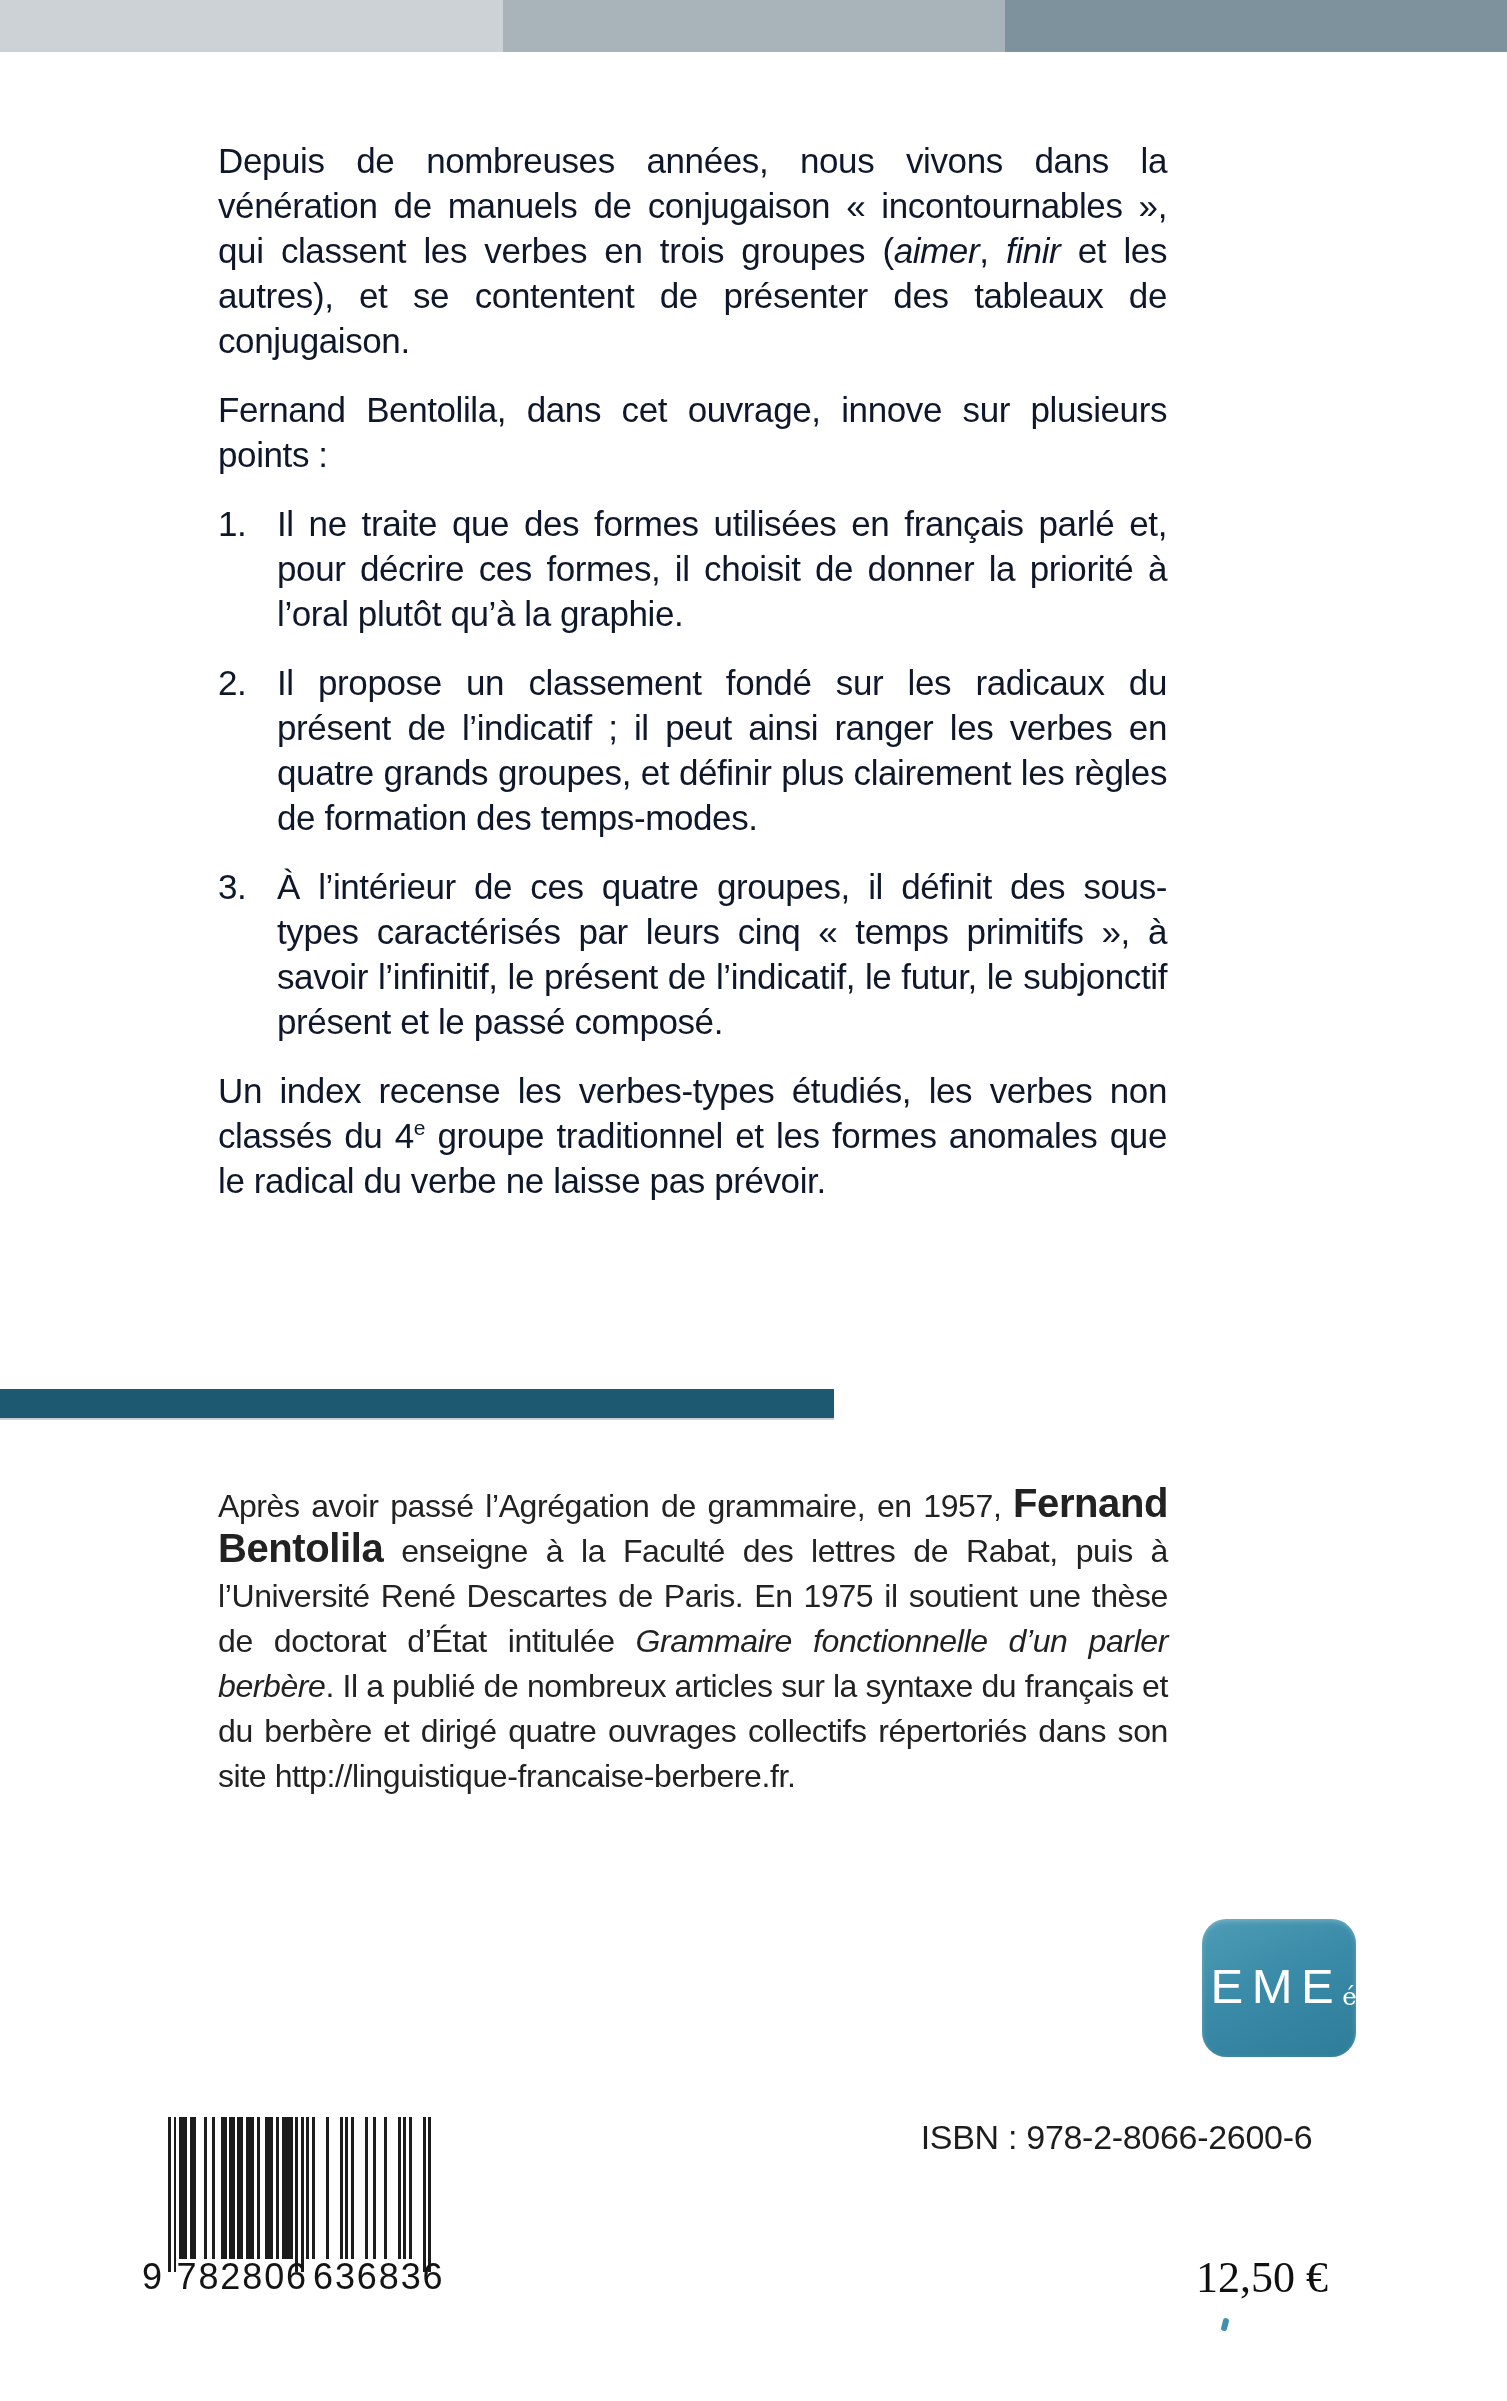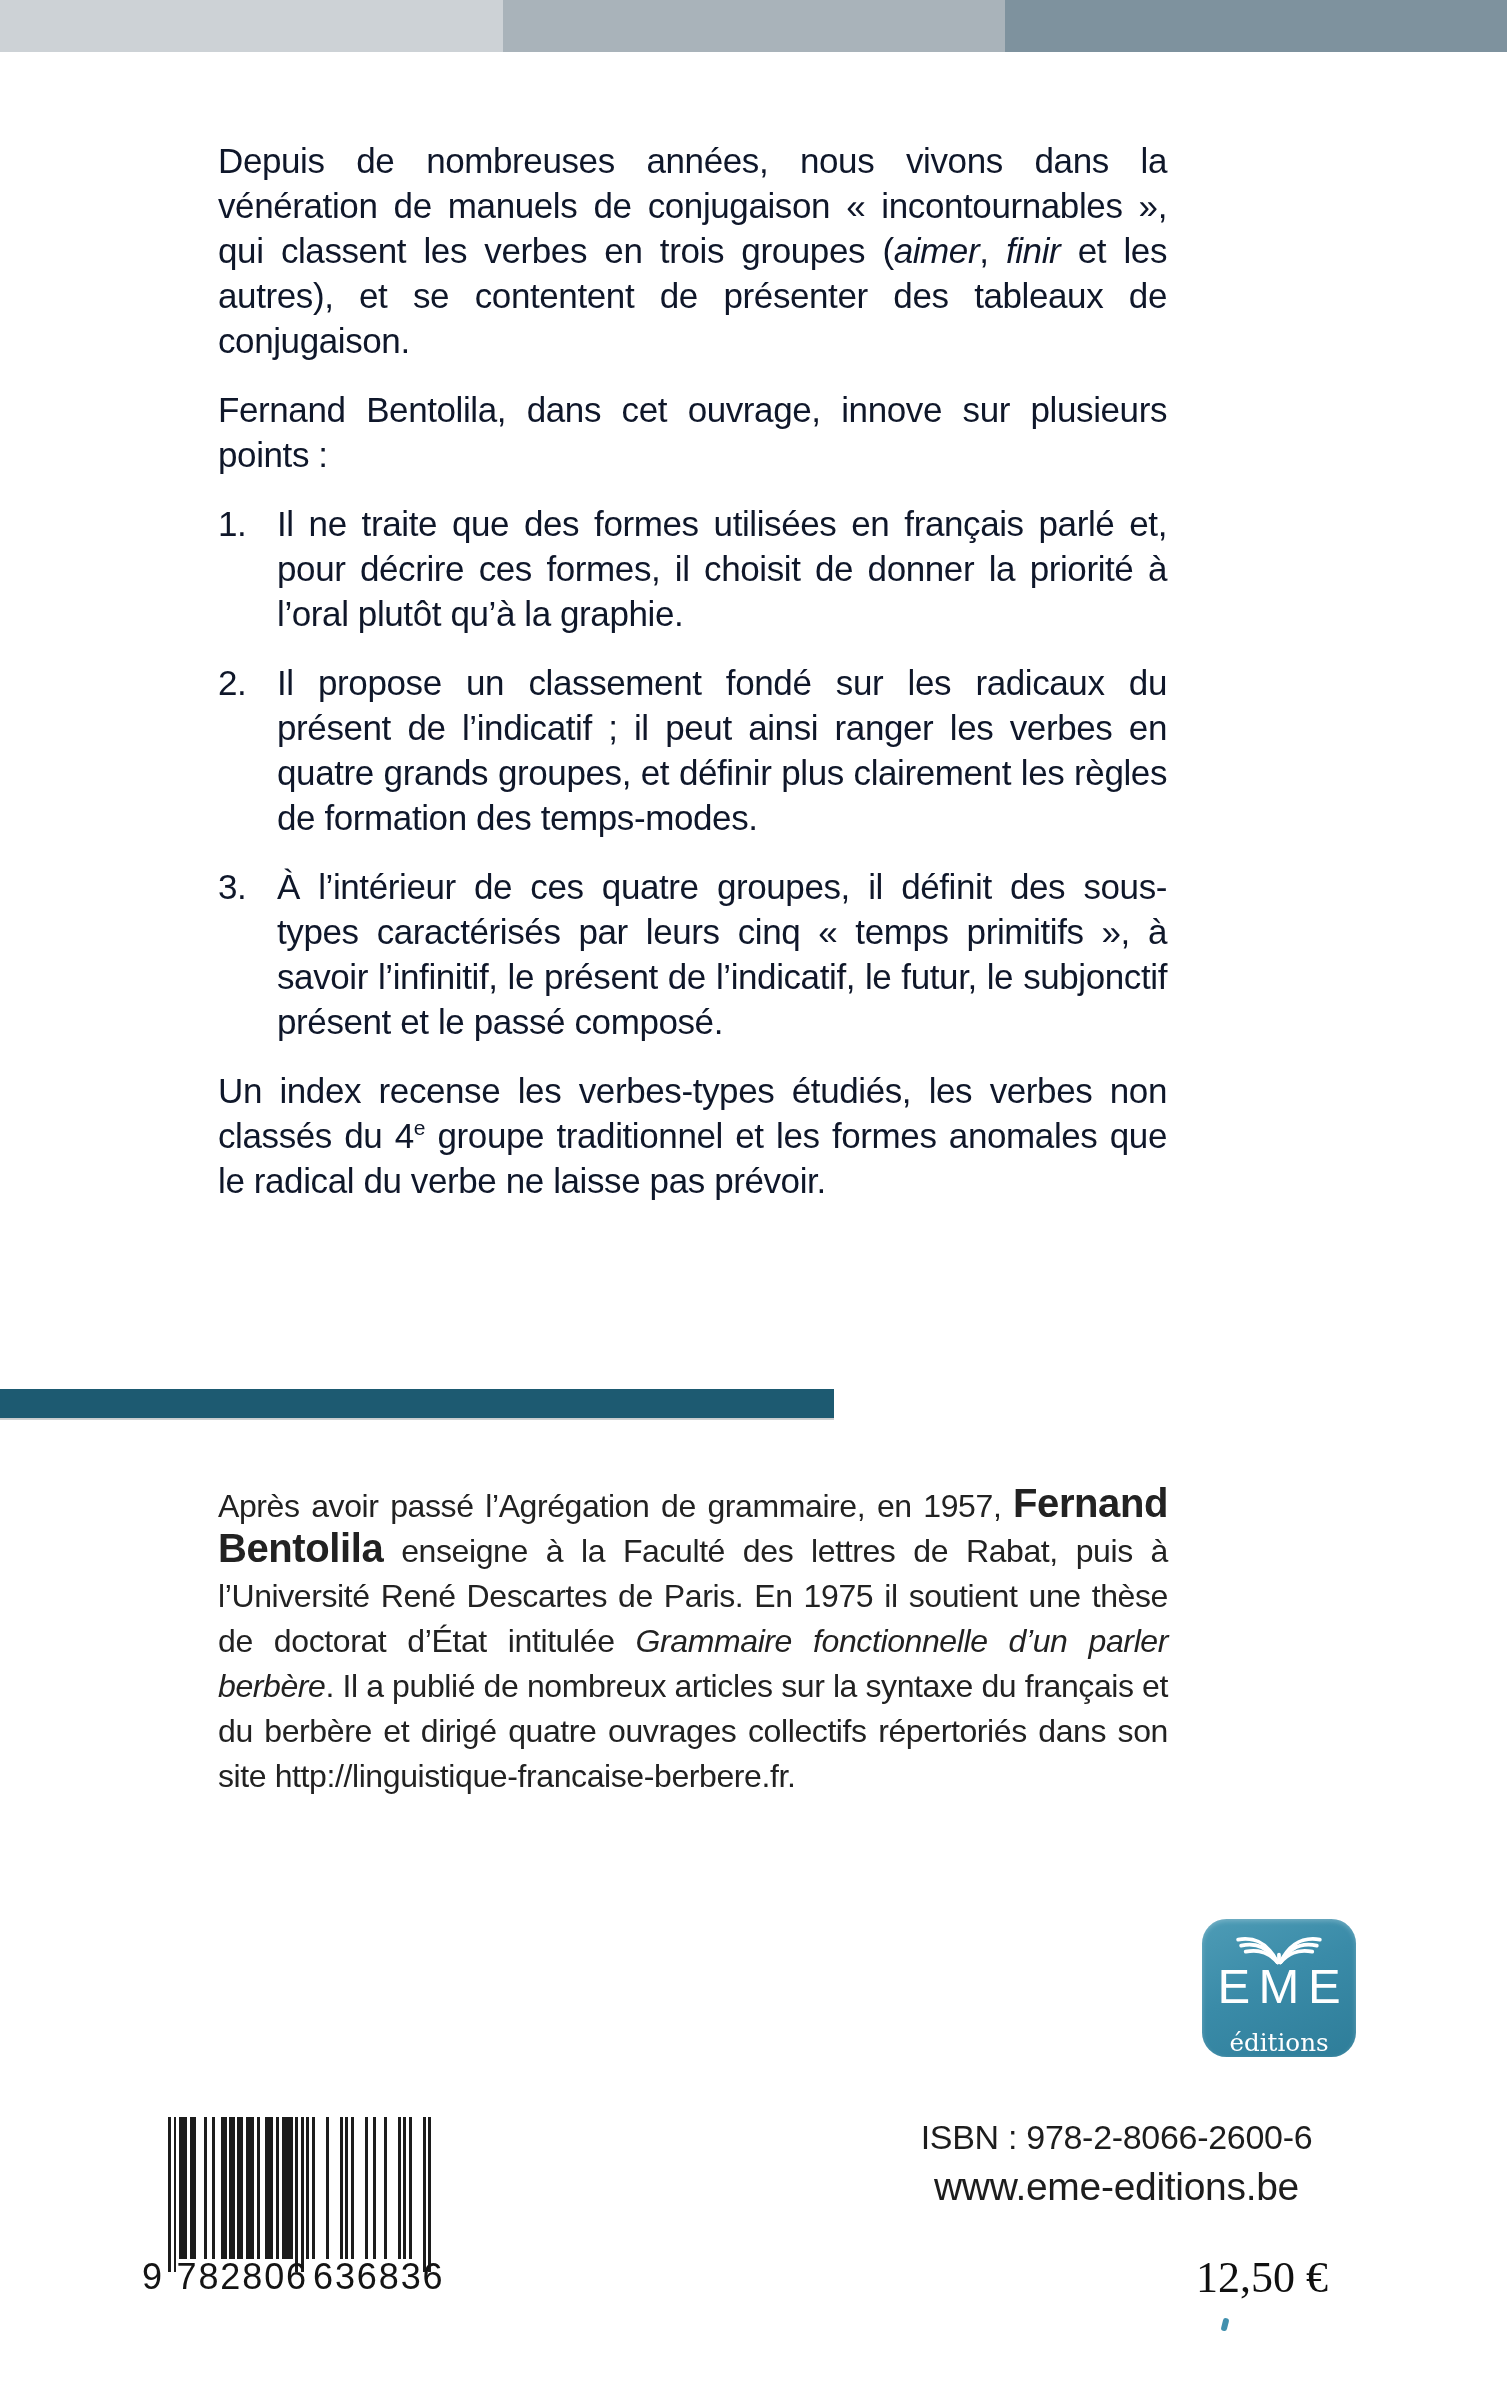--- a/index.html
+++ b/index.html
@@ -25,21 +25,21 @@
   
   #bio{
     position:absolute;left:218px;top:1484px;width:950px;
     font-size:32px;line-height:45px;letter-spacing:-0.4px;color:#222;text-align:justify;
   }
   .bio-name{font-weight:bold;font-size:40px;line-height:38px;}
   
   #logo{
     position:absolute;left:1202px;top:1919px;width:154px;height:138px;border-radius:24.6px;
     background:linear-gradient(155deg,#4e9cb6 0%,#3a8ba8 45%,#2e7d99 100%);
-    display:flex;flex-direction:column;align-items:center;box-shadow:inset 0 1.9px 5.7px rgba(255,255,255,.25);
+    display:flex;flex-direction:row;align-items:center;box-shadow:inset 0 1.9px 5.7px rgba(255,255,255,.25);
   }
   #logo svg{margin-top:9.5px;}
   .logo-eme{color:#fff;font-size:49px;line-height:1;letter-spacing:8.5px;margin-top:-2.8px;padding-left:8.5px;}
   .logo-editions{color:#fff;font-family:"DejaVu Serif",serif;font-size:24.6px;margin-top:17px;}
   
   #isbn-block{position:absolute;left:918px;top:2118px;width:397px;text-align:center;color:#1d1d1d;}
   .isbn-line{font-size:34px;letter-spacing:-0.3px;}
   .website-line{font-size:39px;margin-top:7.6px;letter-spacing:-0.3px;}
   
   #price{
@@ -97,21 +97,20 @@
     <path d="M62 44 C 73 26, 88 17, 110 22"></path>
     <path d="M62 44 C 72 33, 84 26, 104 30"></path>
     <path d="M60 44 L60 34"></path>
   </svg>
   <div class="logo-eme">EME</div>
   <div class="logo-editions">éditions</div>
 </div>
 
 <div id="isbn-block">
   <div class="isbn-line">ISBN : 978-2-8066-2600-6</div>
-  <div class="website-line">www.eme-editions.be</div>
 </div>
 
 <div id="price">12,50 €</div>
 <div id="price-mark"></div>
 
 <div id="barcode">
     <div class="bar" style="left: 0px; width: 2.8px; height: 155px;"></div>
     <div class="bar" style="left: 5.5px; width: 2.8px; height: 155px;"></div>
     <div class="bar" style="left: 11px; width: 8.3px; height: 142px;"></div>
     <div class="bar" style="left: 22px; width: 5.5px; height: 142px;"></div>

